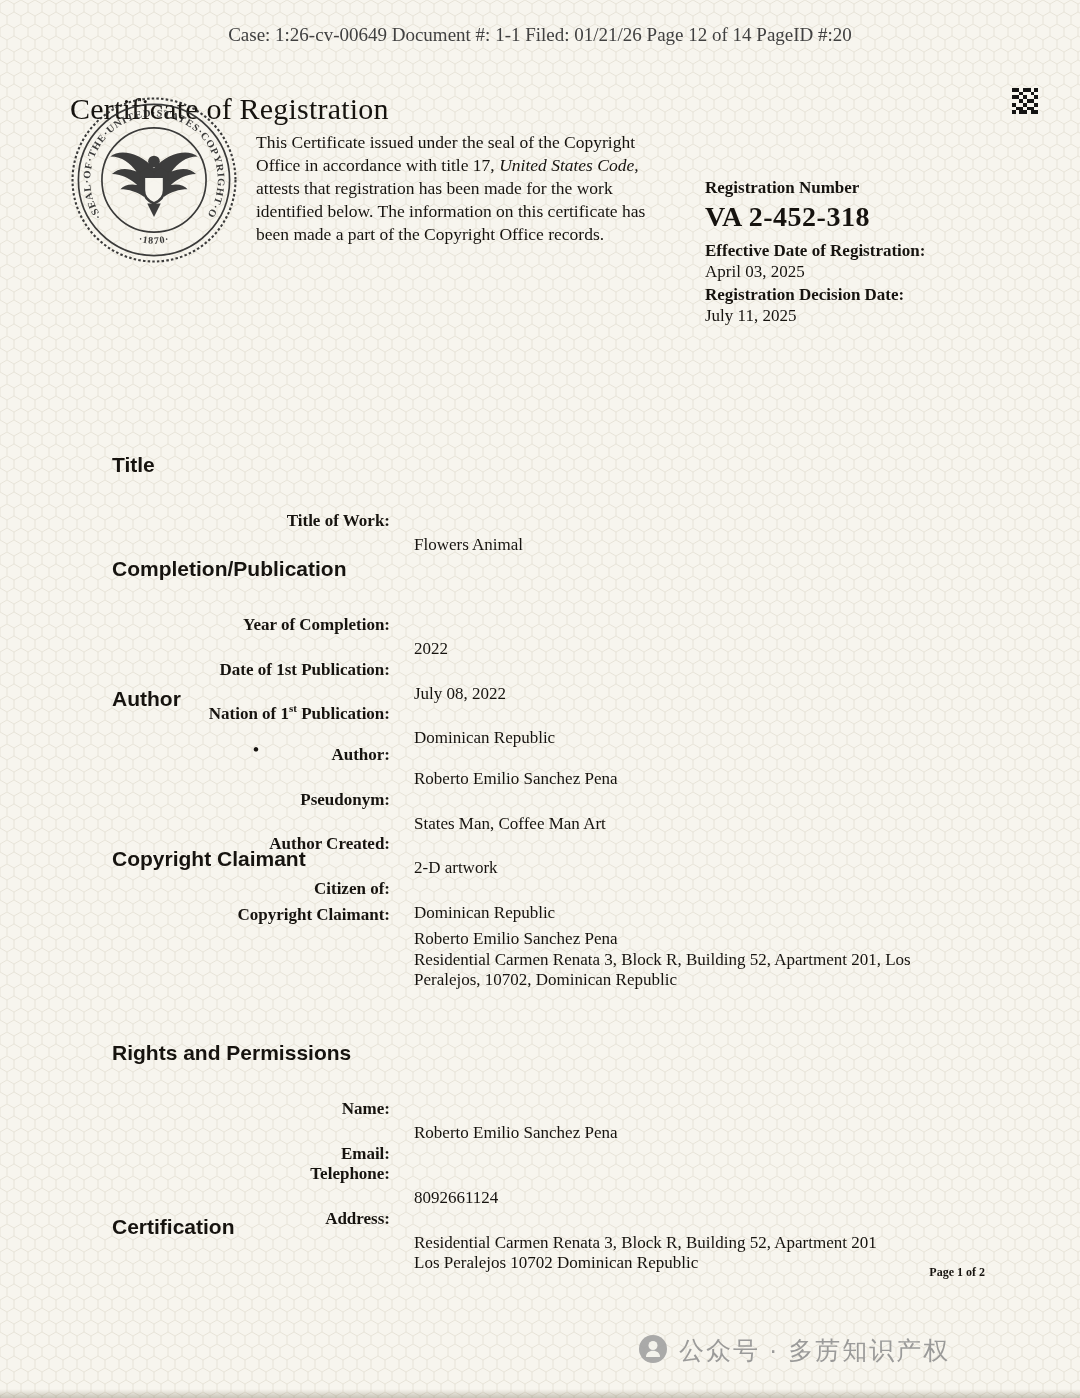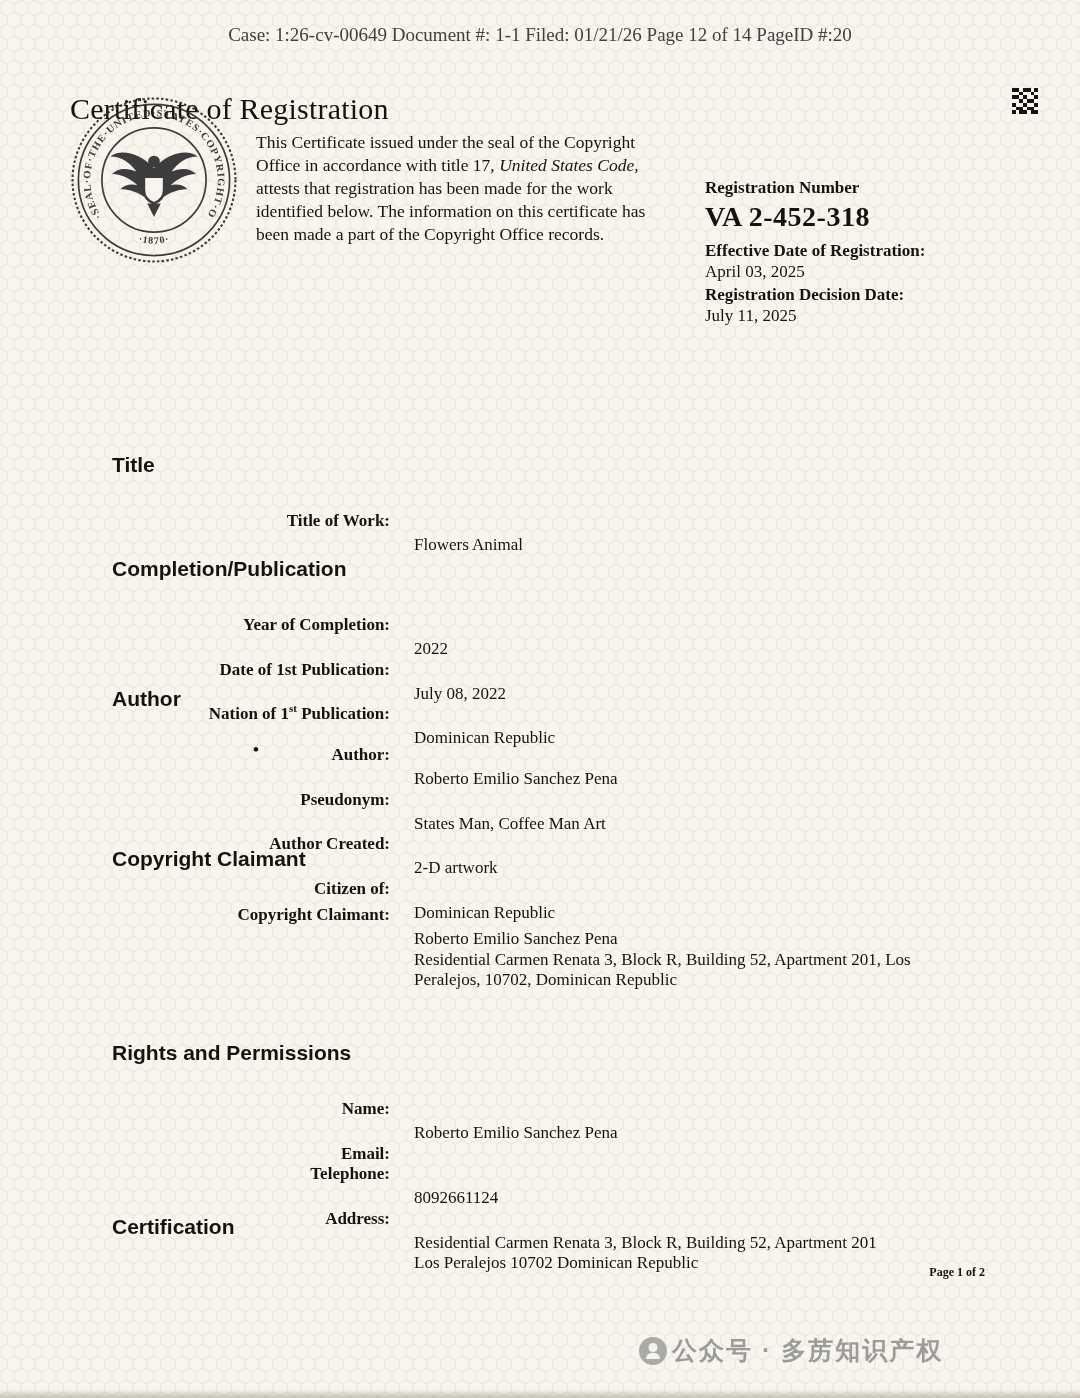--- a/index.html
+++ b/index.html
@@ -41,22 +41,22 @@
   .rows { margin-top:26px; display:flex; flex-direction:column; }
   .row { display:grid; grid-template-columns:295px 1fr; column-gap:24px; }
   .label { text-align:right; font-weight:bold; font-size:17px; line-height:20.5px; }
   .label sup { font-size:11px; line-height:0; }
   .value { font-size:17px; line-height:20.5px; white-space:pre-line;margin-top:24px; }
   .author-bullet { position:absolute; left:158px; top:54px; font-size:17px; font-weight:bold; }
 
   .page-number { position:absolute; top:1265px; right:95px; font-weight:bold; font-size:12px; }
 
   .watermark {
-    position:absolute; top:1334px; left:638px; display:flex; align-items:center; gap:4px;
-    color:#8f8f8f; font-family:"Liberation Sans", sans-serif; font-size:25px; font-weight:bold;
+    position:absolute; top:1334px; left:638px; display:flex; gap:11px;
+    color:#8f8f8f; font-family:"Liberation Sans", sans-serif; font-size:25px; font-weight:normal;
     letter-spacing:2px; opacity:.88;
   }
   .wm-icon { display:inline-flex; }
 
   .seal-text { font-family:"Liberation Serif", serif; font-size:12px; font-weight:bold; fill:#2b2b2b; letter-spacing:1px; }
 </style>
 </head>
 <body>
 
 <div class="page">

